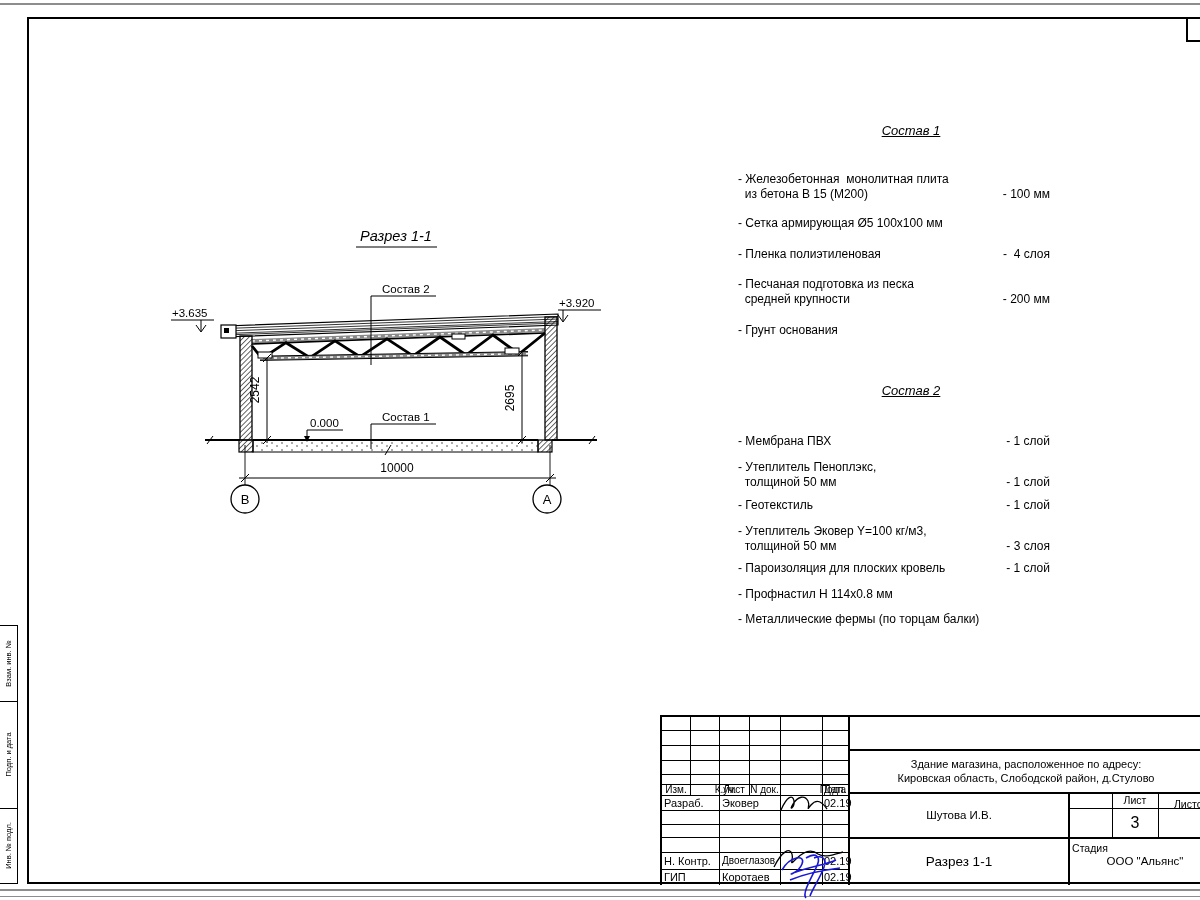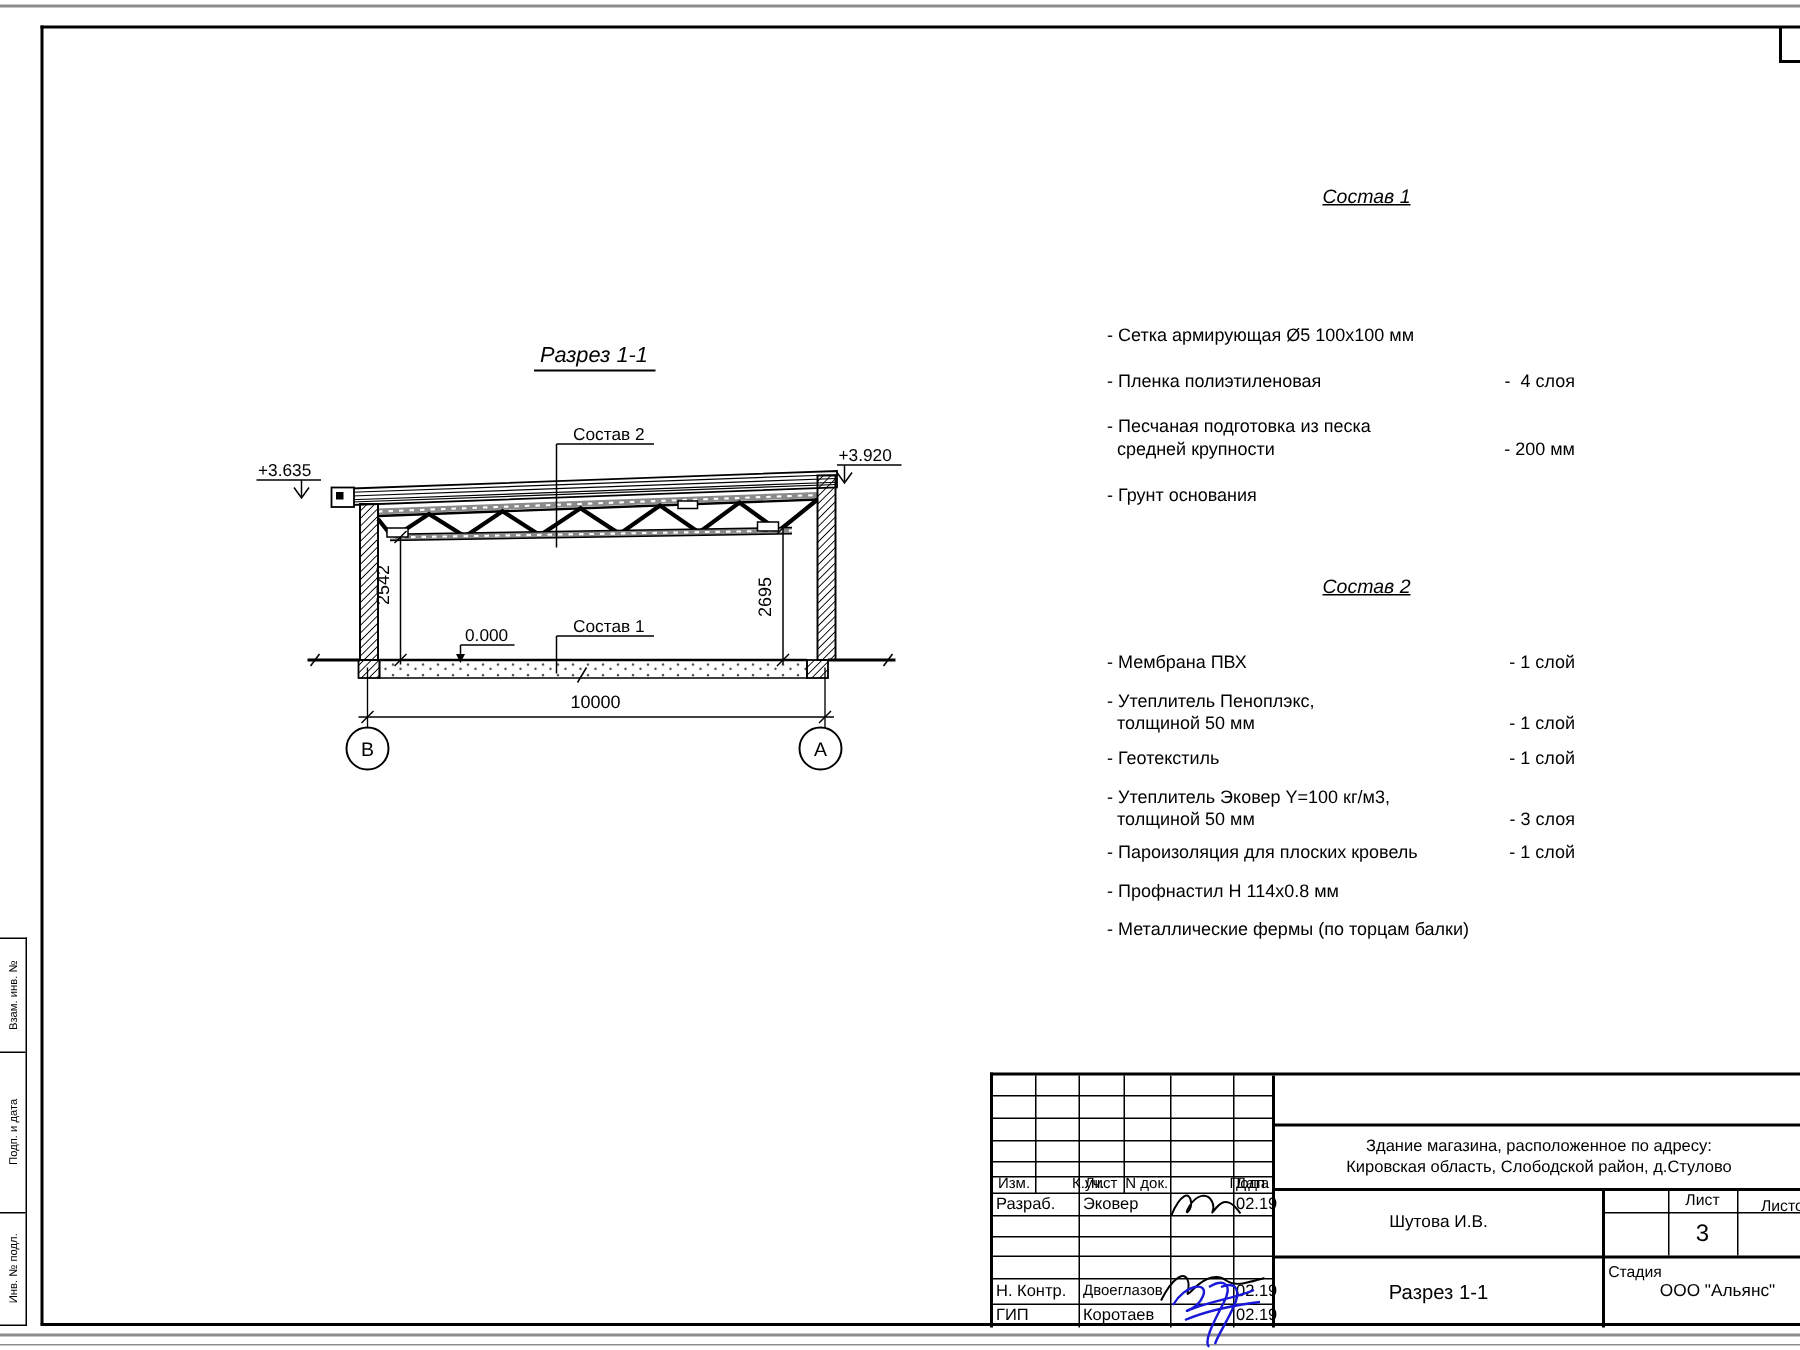--- a/index.html
+++ b/index.html
@@ -165,20 +165,25 @@
       <text x="245" y="504" font-size="13" text-anchor="middle">В</text>
     </g>
     <g>
       <circle cx="547" cy="499" r="14" fill="#fff" stroke="#000" stroke-width="1.3"></circle>
       <text x="547" y="504" font-size="13" text-anchor="middle">А</text>
     </g>
   </svg>
 
   <div class="lists">
     <div class="comp-title" style="top:124px;">Состав 1</div>
+    <div class="item" style="top:172px;">
+      <div class="nm">- Железобетонная  монолитная плита
+  из бетона В 15 (М200)</div>
+      <div class="val">- 100 мм</div>
+    </div>
     <div class="item" style="top:216px;">
       <div class="nm">- Сетка армирующая Ø5 100х100 мм</div>
       <div class="val"></div>
     </div>
     <div class="item" style="top:247px;">
       <div class="nm">- Пленка полиэтиленовая</div>
       <div class="val">-  4 слоя</div>
     </div>
     <div class="item" style="top:277px;">
       <div class="nm">- Песчаная подготовка из песка

